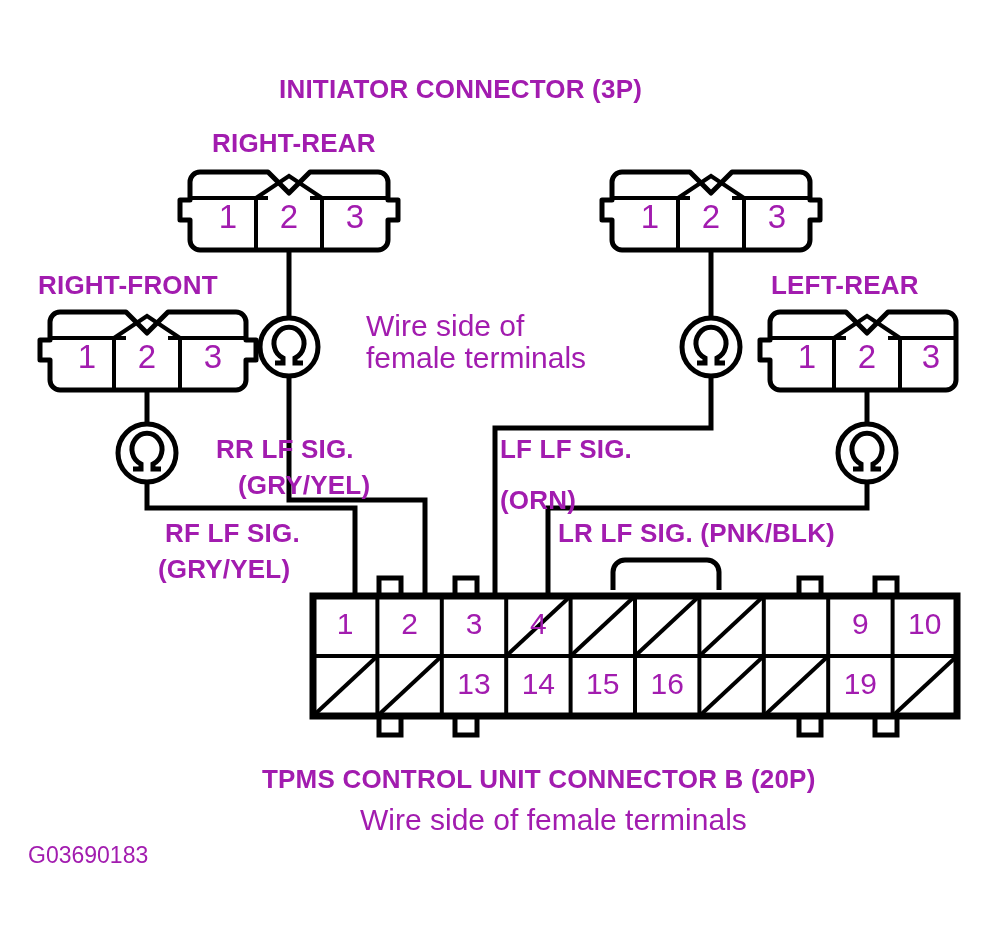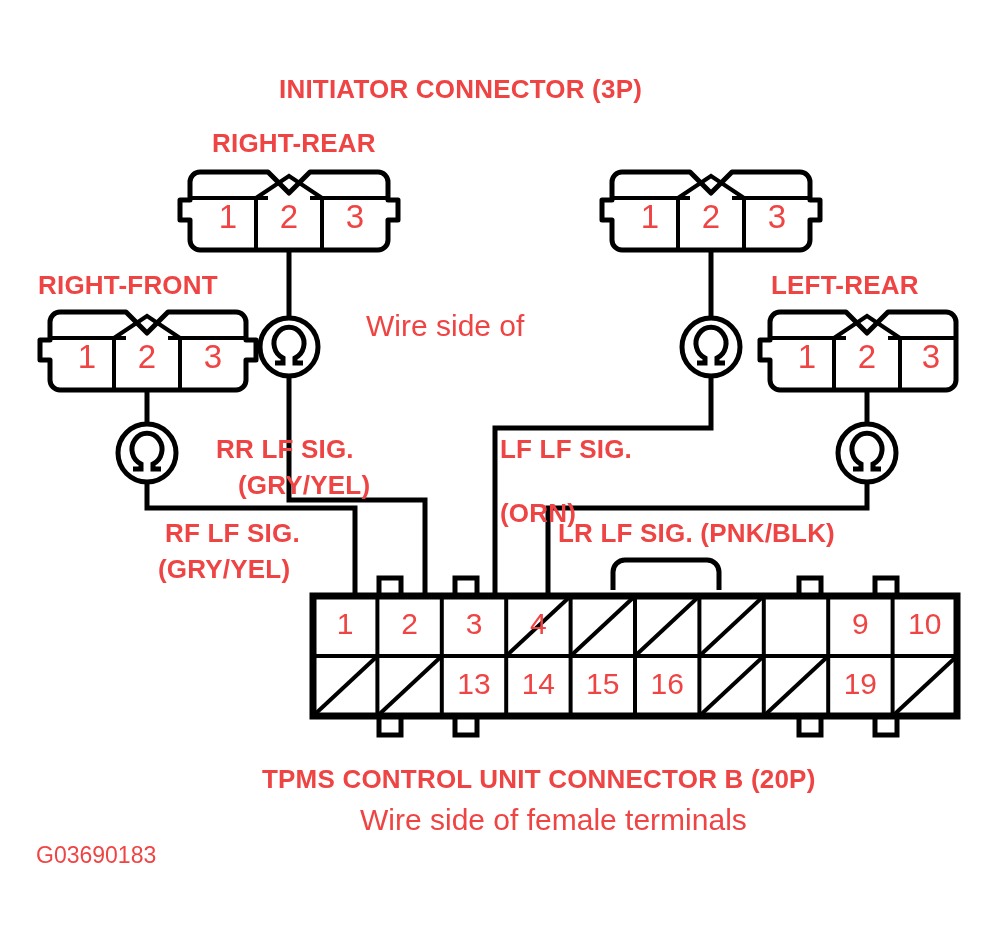--- a/index.html
+++ b/index.html
@@ -6,21 +6,21 @@
     margin: 0;
     padding: 0;
     background: #ffffff;
   }
   #page {
     position: relative;
     width: 996px;
     height: 940px;
     background: #ffffff;
     font-family: "Liberation Sans", sans-serif;
-    color: #ef4444;
+    color: #a21caf;
     overflow: hidden;
   }
   svg.layer {
     position: absolute;
     left: 0;
     top: 0;
     width: 996px;
     height: 940px;
   }
   .lbl {
@@ -211,29 +211,30 @@
 
   <div class="pinnum" style="left:62px; top:338px; width:50px;">1</div>
   <div class="pinnum" style="left:122px; top:338px; width:50px;">2</div>
   <div class="pinnum" style="left:188px; top:338px; width:50px;">3</div>
 
   <div class="pinnum" style="left:782px; top:338px; width:50px;">1</div>
   <div class="pinnum" style="left:842px; top:338px; width:50px;">2</div>
   <div class="pinnum" style="left:906px; top:338px; width:50px;">3</div>
 
   <div class="note" style="left:366px; top:310px;">Wire side of</div>
+  <div class="note" style="left:366px; top:342px;">female terminals</div>
 
   <div class="lbl" style="left:216px; top:434px;">RR LF SIG.</div>
   <div class="lbl" style="left:238px; top:470px;">(GRY/YEL)</div>
 
   <div class="lbl" style="left:165px; top:518px;">RF LF SIG.</div>
   <div class="lbl" style="left:158px; top:554px;">(GRY/YEL)</div>
 
   <div class="lbl" style="left:500px; top:434px;">LF LF SIG.</div>
-  <div class="lbl" style="left:500px; top:498px;">(ORN)</div>
+  <div class="lbl" style="left:500px; top:485px;">(ORN)</div>
 
   <div class="lbl" style="left:558px; top:518px;">LR LF SIG. (PNK/BLK)</div>
 
   <div class="cellnum" style="left:313.0px; top:607px; width:64.4px;">1</div>
   <div class="cellnum" style="left:377.4px; top:607px; width:64.4px;">2</div>
   <div class="cellnum" style="left:441.8px; top:607px; width:64.4px;">3</div>
   <div class="cellnum" style="left:506.2px; top:607px; width:64.4px;">4</div>
   <div class="cellnum" style="left:570.6px; top:607px; width:64.4px;"></div>
   <div class="cellnum" style="left:635.0px; top:607px; width:64.4px;"></div>
   <div class="cellnum" style="left:699.4px; top:607px; width:64.4px;"></div>
@@ -248,15 +249,15 @@
   <div class="cellnum" style="left:570.6px; top:667px; width:64.4px;">15</div>
   <div class="cellnum" style="left:635.0px; top:667px; width:64.4px;">16</div>
   <div class="cellnum" style="left:699.4px; top:667px; width:64.4px;"></div>
   <div class="cellnum" style="left:763.8px; top:667px; width:64.4px;"></div>
   <div class="cellnum" style="left:828.2px; top:667px; width:64.4px;">19</div>
   <div class="cellnum" style="left:892.6px; top:667px; width:64.4px;"></div>
 
   <div class="lbl" style="left:262px; top:764px;">TPMS CONTROL UNIT CONNECTOR B (20P)</div>
   <div class="note" style="left:360px; top:796px;margin-top:8px;">Wire side of female terminals</div>
 
-  <div class="code" style="left:36px; top:842px;">G03690183</div>
+  <div class="code" style="left:28px; top:842px;">G03690183</div>
 
 </div>
 
 </body></html>

